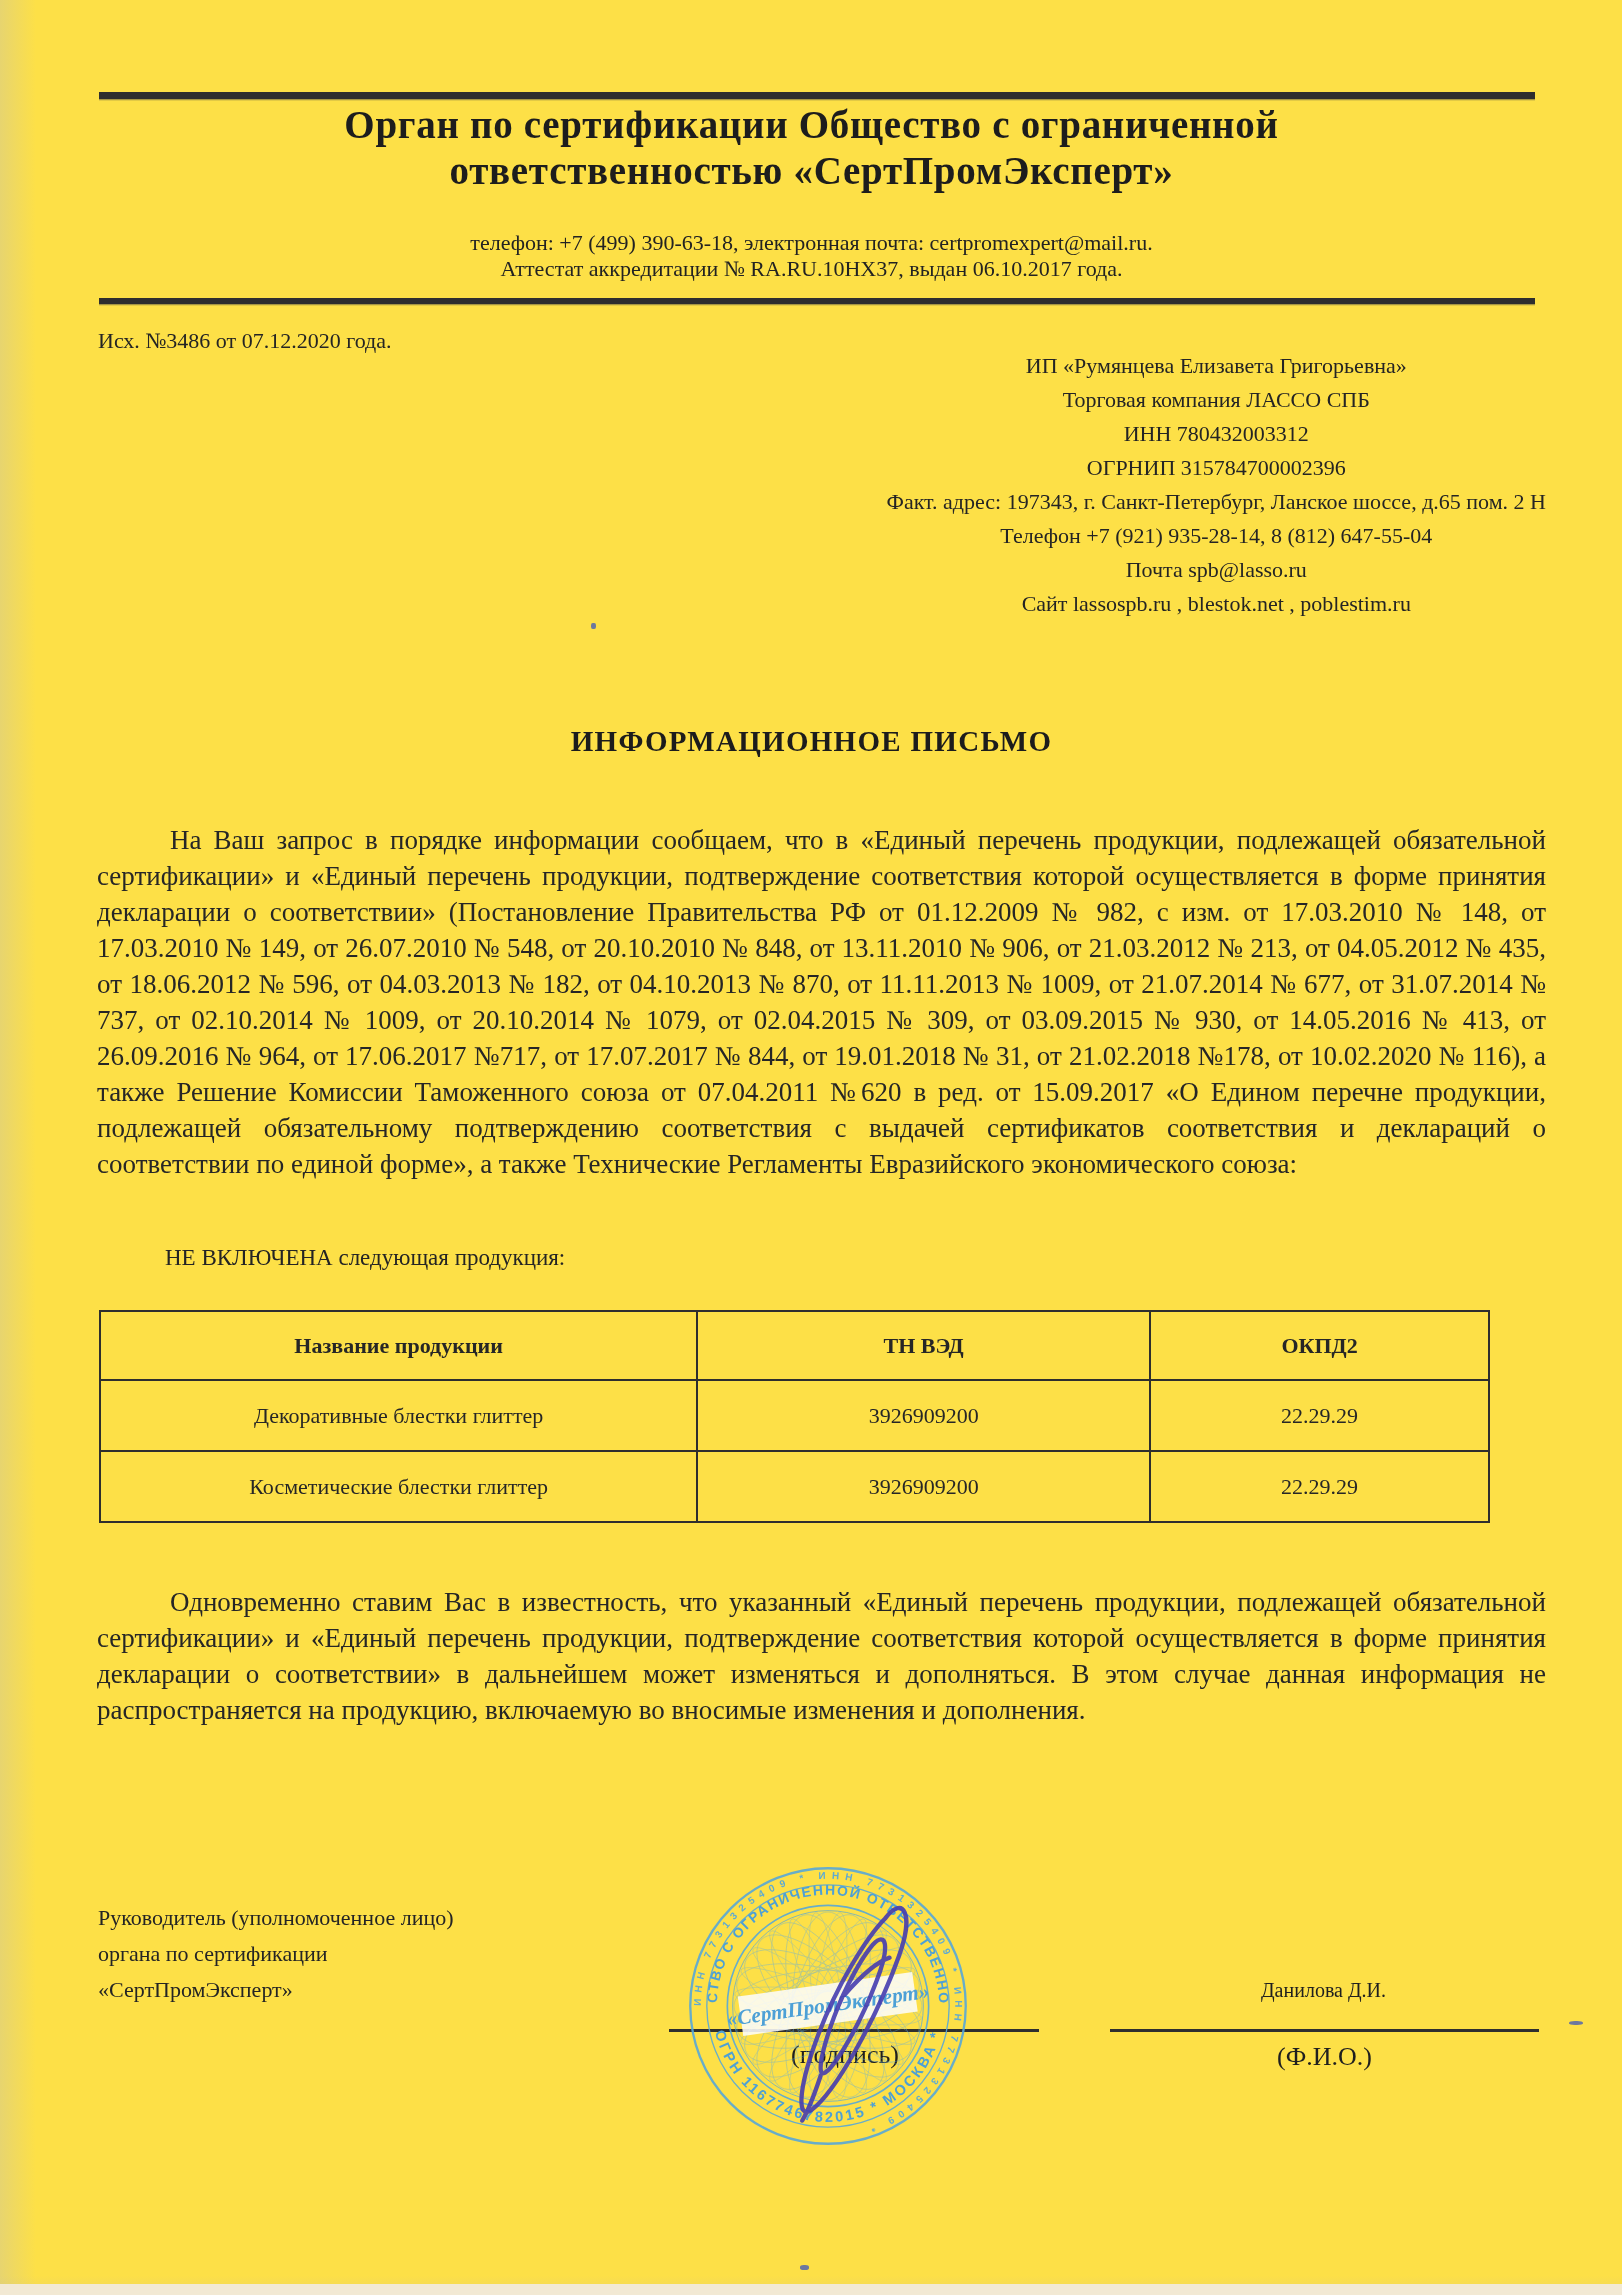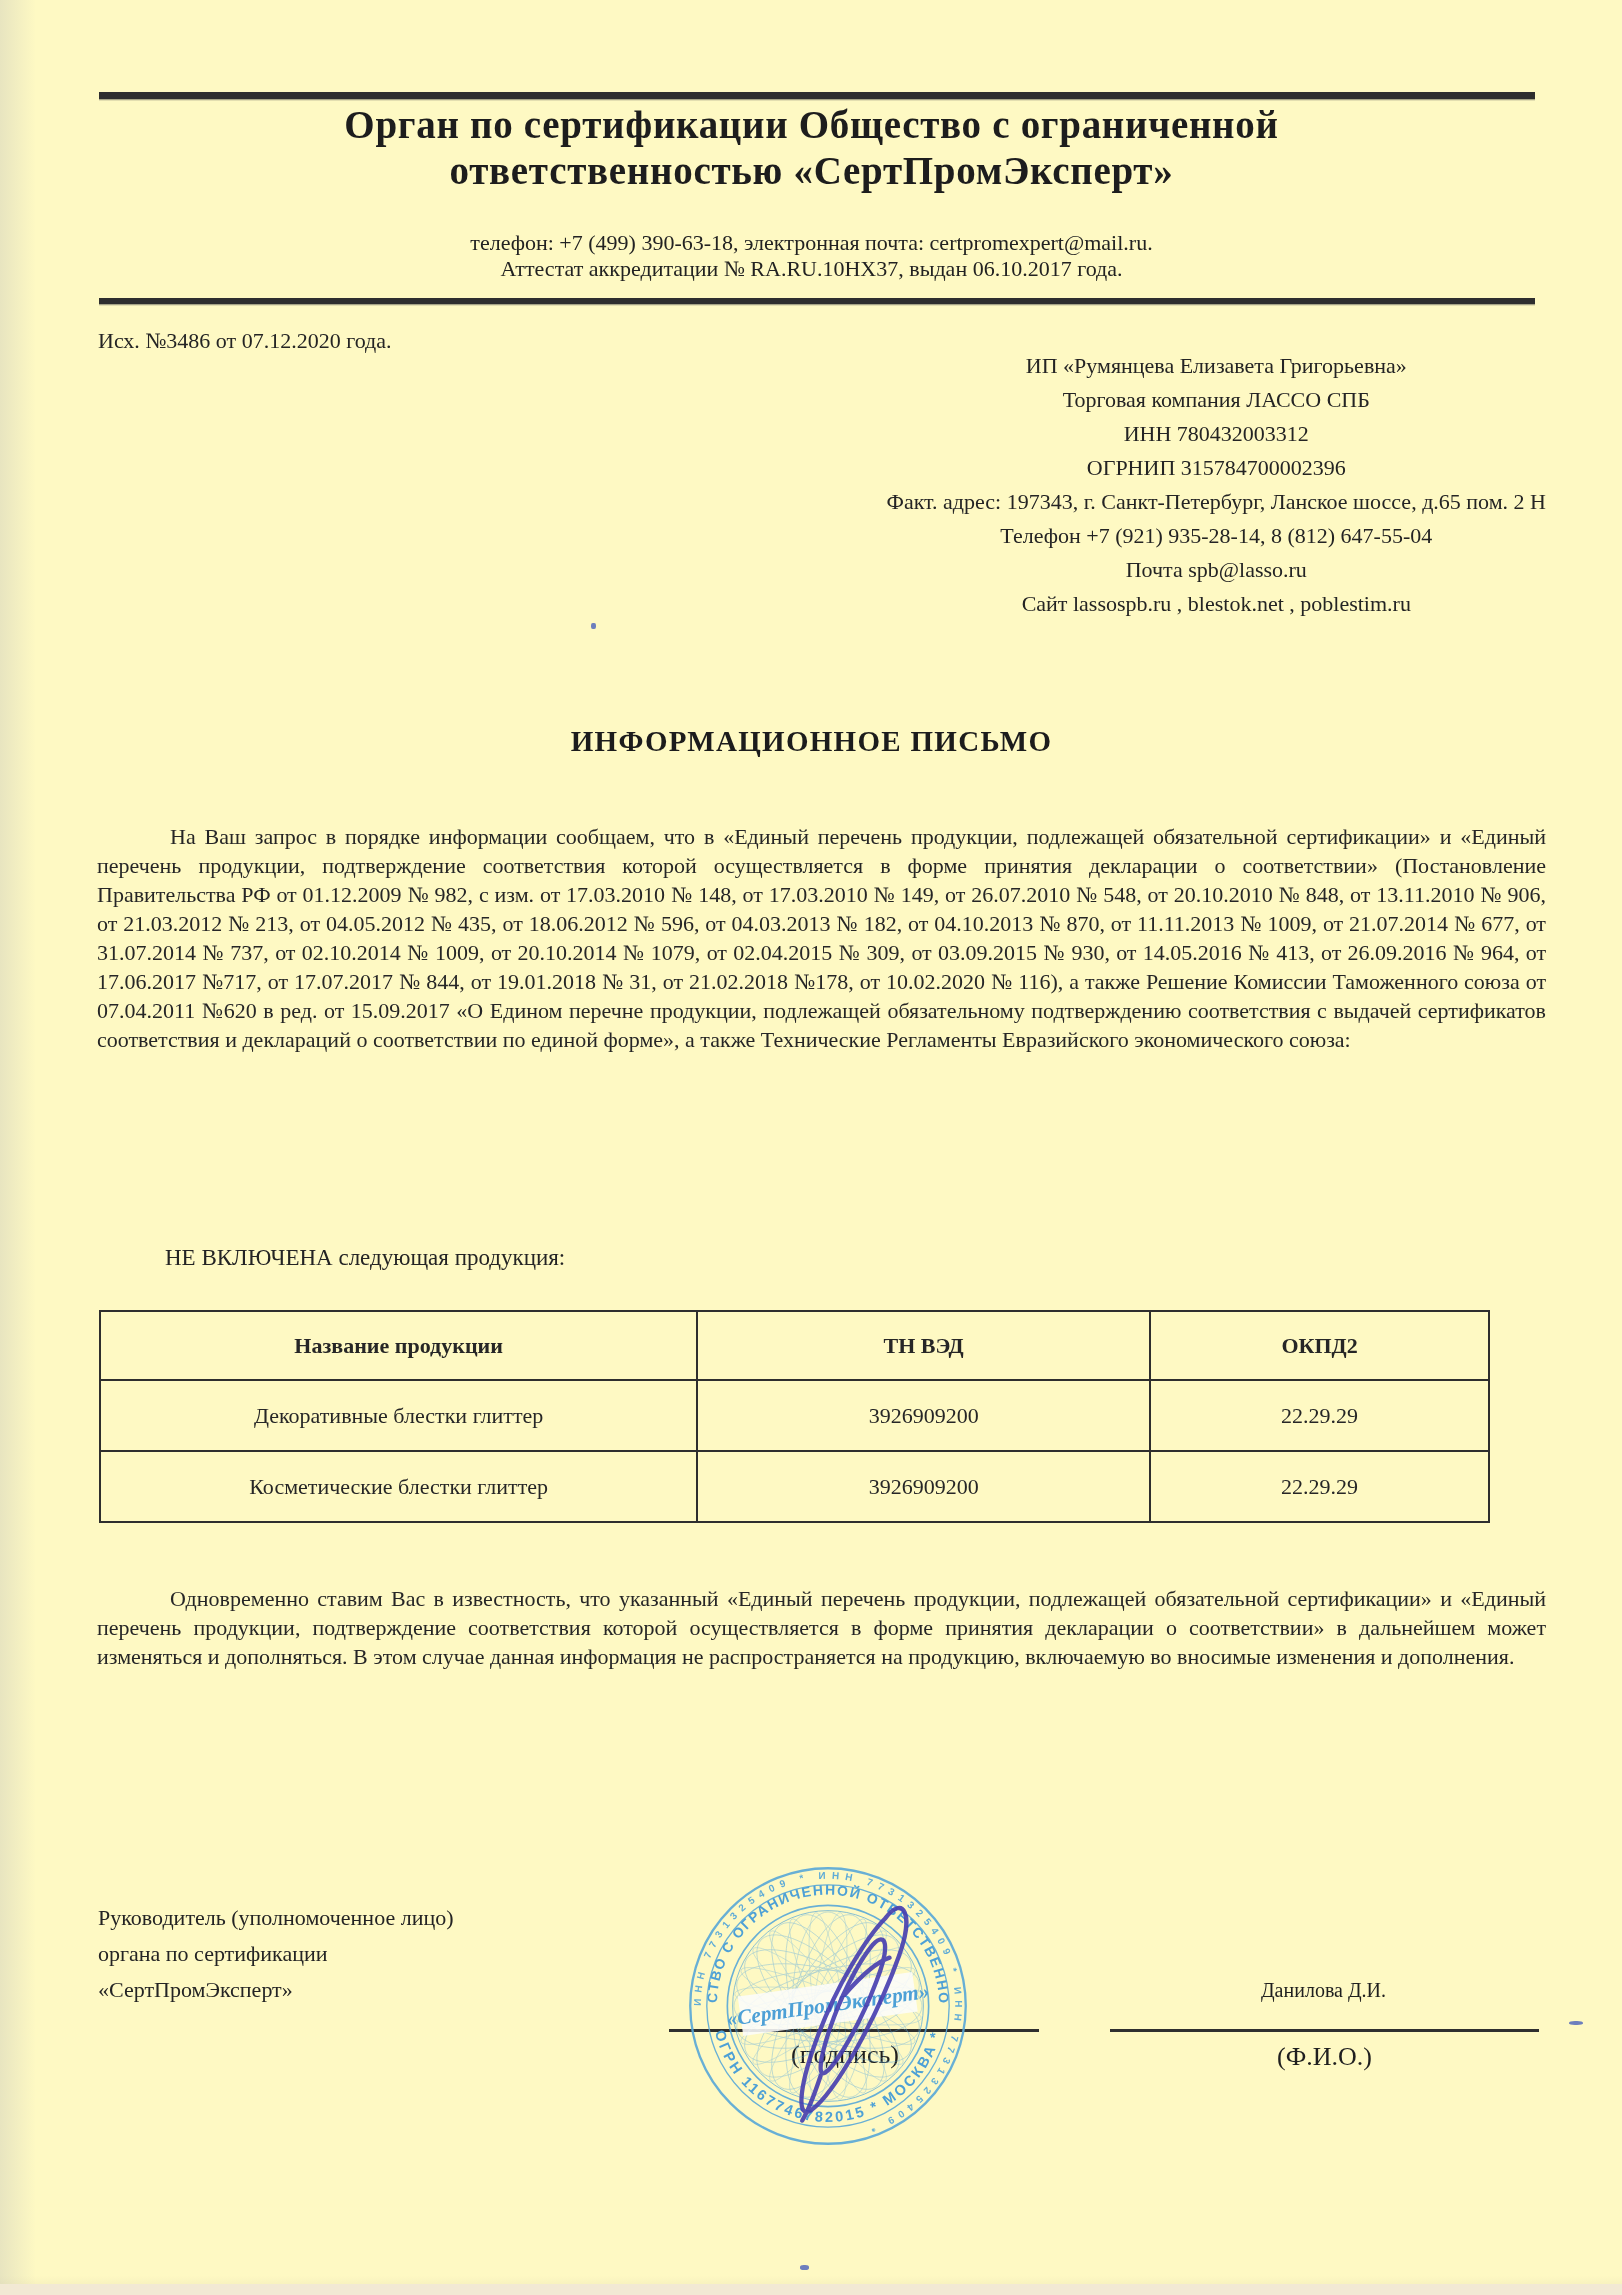--- a/index.html
+++ b/index.html
@@ -1,38 +1,38 @@
 <!DOCTYPE html>
 <html style="font-size:10.5px"><head>
 <meta charset="utf-8">
 <style>
   html,body { margin:0; padding:0; background:#9a9a9a; }
   .page {
     position:relative; width:1623px; height:2295px; margin:0 auto;
-    background:#fef9c3; overflow:hidden;
+    background:#fde047; overflow:hidden;
     font-family:"Liberation Serif","DejaVu Serif",serif; color:#242424;
   }
   .page::before{ 
     content:""; position:absolute; inset:0; pointer-events:none;
     background:
       linear-gradient(90deg, rgba(190,190,186,.35) 0, rgba(190,190,186,0) 36px),
       linear-gradient(0deg, rgba(200,190,160,.25) 0, rgba(200,190,160,0) 19.6px);
   }
   .abs { position:absolute; }
   .center { text-align:center; }
   .rule { background:#2e2e2e; box-shadow:0 1.3px 0 rgba(60,60,60,.45); }
 
   .org-title { width:1623px; font-weight:bold; font-size:39px; letter-spacing:0.7px; color:#1d1d1d; }
   .hdr-line  { width:1623px; font-size:22px; color:#222; }
   .isx       { font-size:22px; }
   .recipient { text-align:center; font-size:22px; line-height:34px; white-space:nowrap; }
   .letter-title { width:1623px; font-weight:bold; font-size:29px; letter-spacing:1.3px; color:#1c1c1c; }
 
   .para {
-    width:1449px; font-size:22px; line-height:29px;
+    width:1449px; font-size:27px; line-height:36px;
     text-align:justify; text-indent:73px; color:#262626;
   }
   .not-included { font-size:23px; }
 
   table.doc {
     border-collapse:collapse; width:1391px; table-layout:fixed;
     font-size:22px; color:#262626;padding-left:12px;
   }
   table.doc th, table.doc td {
     border:2.6px solid #2e2e2e; text-align:center; vertical-align:middle; padding:0 11.8px;

